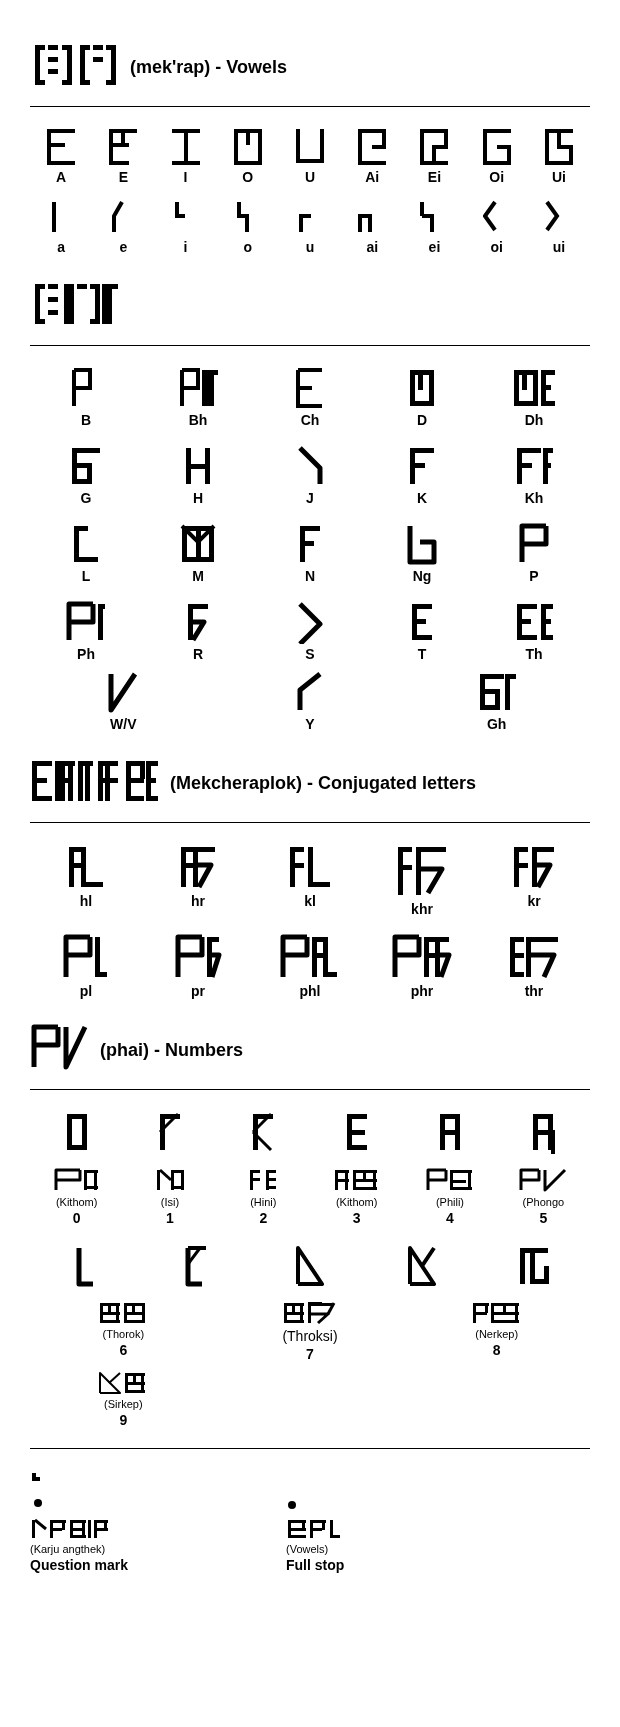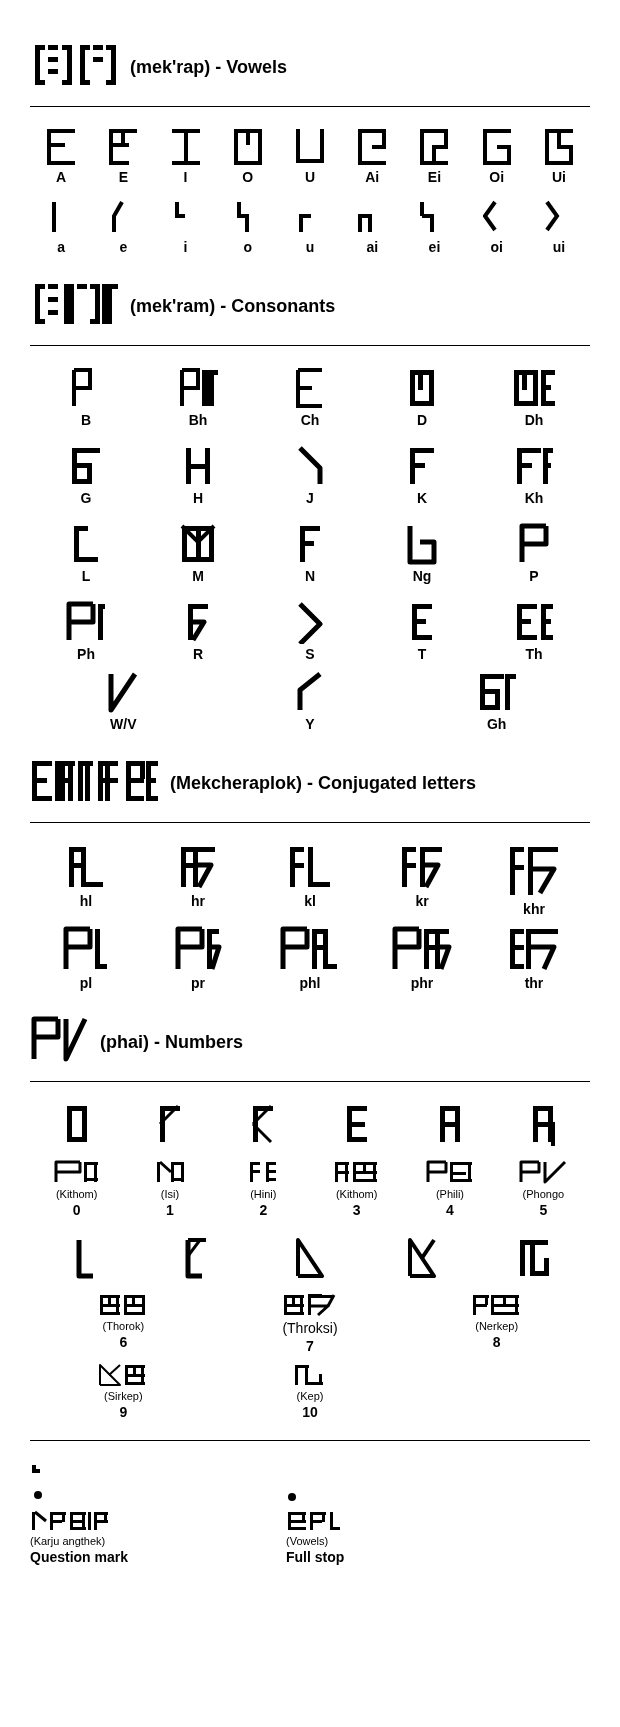--- a/index.html
+++ b/index.html
@@ -286,21 +286,20 @@
         <rect x="18" y="31" width="10" height="5" fill="#000"></rect>
         <path d="M32,5 L32,45 L42,45 L42,5 Z" fill="#000" opacity="0"></path>
         <path d="M34,5 L34,45 L44,45 L44,5 Z" fill="#000"></path>
         <rect x="47" y="5" width="10" height="5" fill="#000"></rect>
         <path d="M60,5 L60,45 L70,45 L70,40 L65,40 L65,10 L70,10 L70,5 Z" fill="#000" transform="scale(-1,1) translate(-130,0)"></path>
         <path d="M72,5 L72,45 L82,45 L82,5 Z" fill="#000"></path>
         <rect x="72" y="5" width="16" height="5" fill="#000"></rect>
         <rect x="72" y="23" width="10" height="5" fill="#000"></rect>
       </svg>
     </div>
-    <span class="section-title">(mek'ram) - Consonants</span>
   </div>
   <hr class="divider">
 
   <div style="display:grid; grid-template-columns: repeat(5, 1fr); margin-bottom:8px;">
 
     <div class="glyph-cell">
       <div class="glyph-symbol">
         <svg width="32" height="44" viewBox="0 0 32 44">
           <path d="M4,4 L4,40 L4,40" stroke="#000" stroke-width="4" fill="none"></path>
           <path d="M4,4 L20,4 L20,22 L4,22" stroke="#000" stroke-width="4" fill="none"></path>
@@ -614,21 +613,21 @@
         <rect x="116" y="5" width="5" height="40" fill="#000"></rect>
         <rect x="116" y="5" width="12" height="5" fill="#000"></rect>
         <rect x="116" y="22" width="10" height="5" fill="#000"></rect>
         <rect x="116" y="40" width="12" height="5" fill="#000"></rect>
       </svg>
     </div>
     <span class="section-title">(Mekcheraplok) - Conjugated letters</span>
   </div>
   <hr class="divider">
 
-  <div style="display:grid; grid-template-columns: repeat(5, 1fr); margin-bottom:0;">
+  <div style="display:grid; grid-template-columns: repeat(5, 1fr); margin-bottom:8px;">
 
     <div class="glyph-cell">
       <div class="glyph-symbol">
         <svg width="42" height="48" viewBox="0 0 42 48">
           <rect x="4" y="4" width="5" height="40" fill="#000"></rect>
           <rect x="4" y="4" width="14" height="5" fill="#000"></rect>
           <rect x="4" y="20" width="14" height="5" fill="#000"></rect>
           <rect x="16" y="4" width="5" height="40" fill="#000"></rect>
           <rect x="16" y="39" width="22" height="5" fill="#000"></rect>
         </svg>
@@ -658,44 +657,44 @@
           <rect x="4" y="20" width="14" height="5" fill="#000"></rect>
           <rect x="22" y="4" width="5" height="40" fill="#000"></rect>
           <rect x="22" y="39" width="22" height="5" fill="#000"></rect>
         </svg>
       </div>
       <div class="glyph-label">kl</div>
     </div>
 
     <div class="glyph-cell">
       <div class="glyph-symbol">
+        <svg width="56" height="56" viewBox="0 0 56 56">
+          <rect x="4" y="4" width="5" height="48" fill="#000"></rect>
+          <rect x="4" y="4" width="14" height="5" fill="#000"></rect>
+          <rect x="4" y="22" width="14" height="5" fill="#000"></rect>
+          <rect x="22" y="4" width="5" height="48" fill="#000"></rect>
+          <rect x="22" y="4" width="30" height="5" fill="#000"></rect>
+          <path d="M22,26 L48,26 L34,50" stroke="#000" stroke-width="5" fill="none" stroke-linejoin="round"></path>
+        </svg>
+      </div>
+      <div class="glyph-label">khr</div>
+    </div>
+
+    <div class="glyph-cell">
+      <div class="glyph-symbol">
         <svg width="48" height="48" viewBox="0 0 48 48">
           <rect x="4" y="4" width="5" height="40" fill="#000"></rect>
           <rect x="4" y="4" width="14" height="5" fill="#000"></rect>
           <rect x="4" y="20" width="14" height="5" fill="#000"></rect>
           <rect x="22" y="4" width="5" height="40" fill="#000"></rect>
           <rect x="22" y="4" width="22" height="5" fill="#000"></rect>
           <path d="M22,22 L40,22 L28,44" stroke="#000" stroke-width="5" fill="none" stroke-linejoin="round"></path>
         </svg>
       </div>
       <div class="glyph-label">kr</div>
-    </div>
-
-    <div class="glyph-cell">
-      <div class="glyph-symbol">
-        <svg width="56" height="56" viewBox="0 0 56 56">
-          <rect x="4" y="4" width="5" height="48" fill="#000"></rect>
-          <rect x="4" y="4" width="14" height="5" fill="#000"></rect>
-          <rect x="4" y="22" width="14" height="5" fill="#000"></rect>
-          <rect x="22" y="4" width="5" height="48" fill="#000"></rect>
-          <rect x="22" y="4" width="30" height="5" fill="#000"></rect>
-          <path d="M22,26 L48,26 L34,50" stroke="#000" stroke-width="5" fill="none" stroke-linejoin="round"></path>
-        </svg>
-      </div>
-      <div class="glyph-label">khr</div>
     </div>
   </div>
 
   <div style="display:grid; grid-template-columns: repeat(5, 1fr); margin-bottom:16px;">
 
     <div class="glyph-cell">
       <div class="glyph-symbol">
         <svg width="48" height="48" viewBox="0 0 48 48">
           <path d="M28,4 L4,4 L4,44" stroke="#000" stroke-width="5" fill="none" stroke-linejoin="round"></path>
           <path d="M28,4 L28,22 L4,22" stroke="#000" stroke-width="5" fill="none" stroke-linejoin="round"></path>
@@ -1057,33 +1056,20 @@
           <rect x="28" y="3" width="3" height="20" fill="#000"></rect>
           <rect x="28" y="3" width="20" height="3" fill="#000"></rect>
           <rect x="28" y="12" width="20" height="3" fill="#000"></rect>
           <rect x="28" y="20" width="20" height="3" fill="#000"></rect>
           <rect x="44" y="3" width="3" height="20" fill="#000"></rect>
           <rect x="36" y="3" width="3" height="10" fill="#000"></rect>
         </svg>
       </div>
       <div style="font-size:11px; text-align:center;">(Sirkep)</div>
       <div class="glyph-label">9</div>
-    </div>
-    <div class="glyph-cell">
-      <div style="font-size:11px; text-align:center;">
-        <svg width="34" height="26" viewBox="0 0 34 26">
-          <rect x="2" y="3" width="3" height="20" fill="#000"></rect>
-          <rect x="2" y="3" width="14" height="3" fill="#000"></rect>
-          <rect x="12" y="3" width="3" height="20" fill="#000"></rect>
-          <rect x="12" y="20" width="18" height="3" fill="#000"></rect>
-          <rect x="26" y="12" width="3" height="11" fill="#000"></rect>
-        </svg>
-      </div>
-      <div style="font-size:11px; text-align:center;">(Kep)</div>
-      <div class="glyph-label">10</div>
     </div>
   </div>
 </div>
 
 <div style="margin-top:16px;">
   <hr class="divider">
   <div style="display:grid; grid-template-columns: repeat(2, 200px); gap: 0 56px; margin-top:10px;">
 
     <div class="punct-cell">
       <div class="glyph-symbol" style="min-height:48px;">

